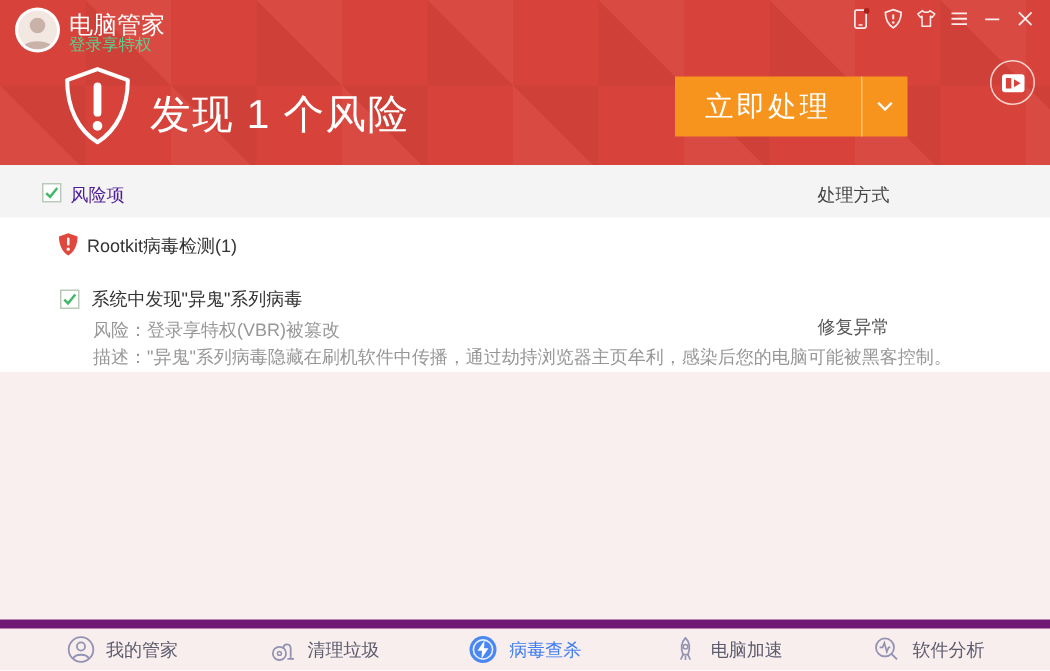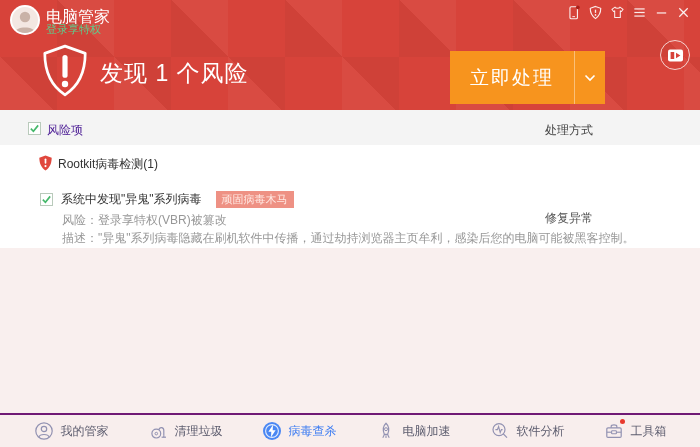--- a/index.html
+++ b/index.html
@@ -26,23 +26,23 @@
     background:#f3e7e2; overflow:hidden; z-index:3;
   }
   .app-title{ position:absolute; left:46px; top:7px; font-size:16px; color:#fff; }
   .login-link{ position:absolute; left:46px; top:22px; font-size:11px; color:#5ecd8d; cursor:pointer; }
 
   .titlebar-icons{ position:absolute; right:8px; top:4px; display:flex; align-items:center; gap:5px; }
   .tb-icon{ width:17px; height:17px; display:flex; align-items:center; justify-content:center; cursor:pointer; position:relative; }
 
   
   .banner-shield{ position:absolute; left:38px; top:43px; }
-  .banner-title{ position:absolute; left:100px; top:58px; font-size:23px; color:#fff; letter-spacing:1px; }
+  .banner-title{ position:absolute; left:100px; top:58px; font-size:27px; color:#fff; letter-spacing:1px; }
   .action-btn{
-    position:absolute; right:95px; top:51px; height:53px;
+    position:absolute; right:95px; top:51px; height:40px;
     background:#f7941e; display:flex; align-items:stretch; cursor:pointer;
   }
   .action-btn-main{ padding:0 20px; display:flex; align-items:center; font-size:19px; color:#fff; letter-spacing:2px; }
   .action-btn-sep{ width:1px; background:rgba(255,255,255,.4); margin:0; }
   .action-btn-arrow{ width:30px; display:flex; align-items:center; justify-content:center; }
   .mini-btn{
     position:absolute; right:10px; top:40px; width:30px; height:30px; border-radius:50%;
     border:1px solid rgba(255,255,255,.75); display:flex; align-items:center; justify-content:center; cursor:pointer;
   }
 
@@ -72,21 +72,21 @@
   }
   .item-risk{ position:absolute; left:62px; top:29px; font-size:12px; color:#979797; }
   .item-desc{ position:absolute; left:62px; top:47px; font-size:12px; color:#979797; }
   .item-action{ position:absolute; left:545px; top:27px; font-size:12px; color:#555; }
 
   .filler{ position:absolute; top:248px; left:0; width:700px; height:165px; background:#f9efee; }
 
   
   .toolbar{
     position:absolute; bottom:0; left:0; width:700px; height:34px;
-    background:#f8eeed; border-top:2px solid #701a75;
+    background:#f8eeed; border-top:6px solid #701a75;
     display:flex; align-items:center; justify-content:space-around; padding:0 14px;
   }
   .tool-item{ display:flex; align-items:center; gap:7px; cursor:pointer; position:relative; }
   .tool-label{ font-size:12px; color:#5c5c6e; }
   .tool-item.active .tool-label{ color:#3e7df2; }
   .badge-dot{ position:absolute; left:16px; top:-2px; width:5px; height:5px; border-radius:50%; background:#e8392e; }
 </style>
 </head>
 <body>
 
@@ -191,21 +191,20 @@
 </div>
 
 <div class="item-row">
   <div class="item-line1">
     <span class="checkbox">
       <svg width="11" height="11" viewBox="0 0 12 12">
           <polyline points="2,6.2 4.8,9 10,2.6" fill="none" stroke="#44b86a" stroke-width="1.8"></polyline>
         </svg>
     </span>
     <span class="item-title">系统中发现"异鬼"系列病毒</span>
-    <span class="item-tag">顽固病毒木马</span>
   </div>
   <div class="item-risk">风险：登录享特权(VBR)被篡改</div>
   <div class="item-desc">描述："异鬼"系列病毒隐藏在刷机软件中传播，通过劫持浏览器主页牟利，感染后您的电脑可能被黑客控制。</div>
   <div class="item-action">修复异常</div>
 </div>
 
 <div class="filler"></div>
 
 <div class="toolbar">
 
@@ -249,24 +248,13 @@
 
   <div class="tool-item">
     <svg width="20" height="20" viewBox="0 0 20 20">
       <circle cx="9" cy="8.6" r="6" fill="none" stroke="#9292b2" stroke-width="1.2"></circle>
       <line x1="13.3" y1="12.9" x2="17" y2="16.6" stroke="#9292b2" stroke-width="1.3"></line>
       <polyline points="5.4,8.6 7.4,8.6 8.6,5.6 10.2,11.6 11.4,8.6 12.6,8.6" fill="none" stroke="#9292b2" stroke-width="1.1"></polyline>
     </svg>
     <span class="tool-label">软件分析</span>
   </div>
 
-  <div class="tool-item">
-    <span class="badge-dot"></span>
-    <svg width="20" height="20" viewBox="0 0 20 20">
-      <rect x="2.8" y="6.8" width="14.4" height="9.6" rx="1.2" fill="none" stroke="#9292b2" stroke-width="1.2"></rect>
-      <path d="M7.2 6.8 L7.2 5.2 C7.2 3.4 12.8 3.4 12.8 5.2 L12.8 6.8" fill="none" stroke="#9292b2" stroke-width="1.2"></path>
-      <line x1="2.8" y1="11.2" x2="7" y2="11.2" stroke="#9292b2" stroke-width="1.1"></line>
-      <line x1="13" y1="11.2" x2="17.2" y2="11.2" stroke="#9292b2" stroke-width="1.1"></line>
-      <rect x="7.6" y="9.8" width="4.8" height="3" rx="0.6" fill="none" stroke="#9292b2" stroke-width="1.1"></rect>
-    </svg>
-    <span class="tool-label">工具箱</span>
-  </div>
 </div>
 
 </body></html>

